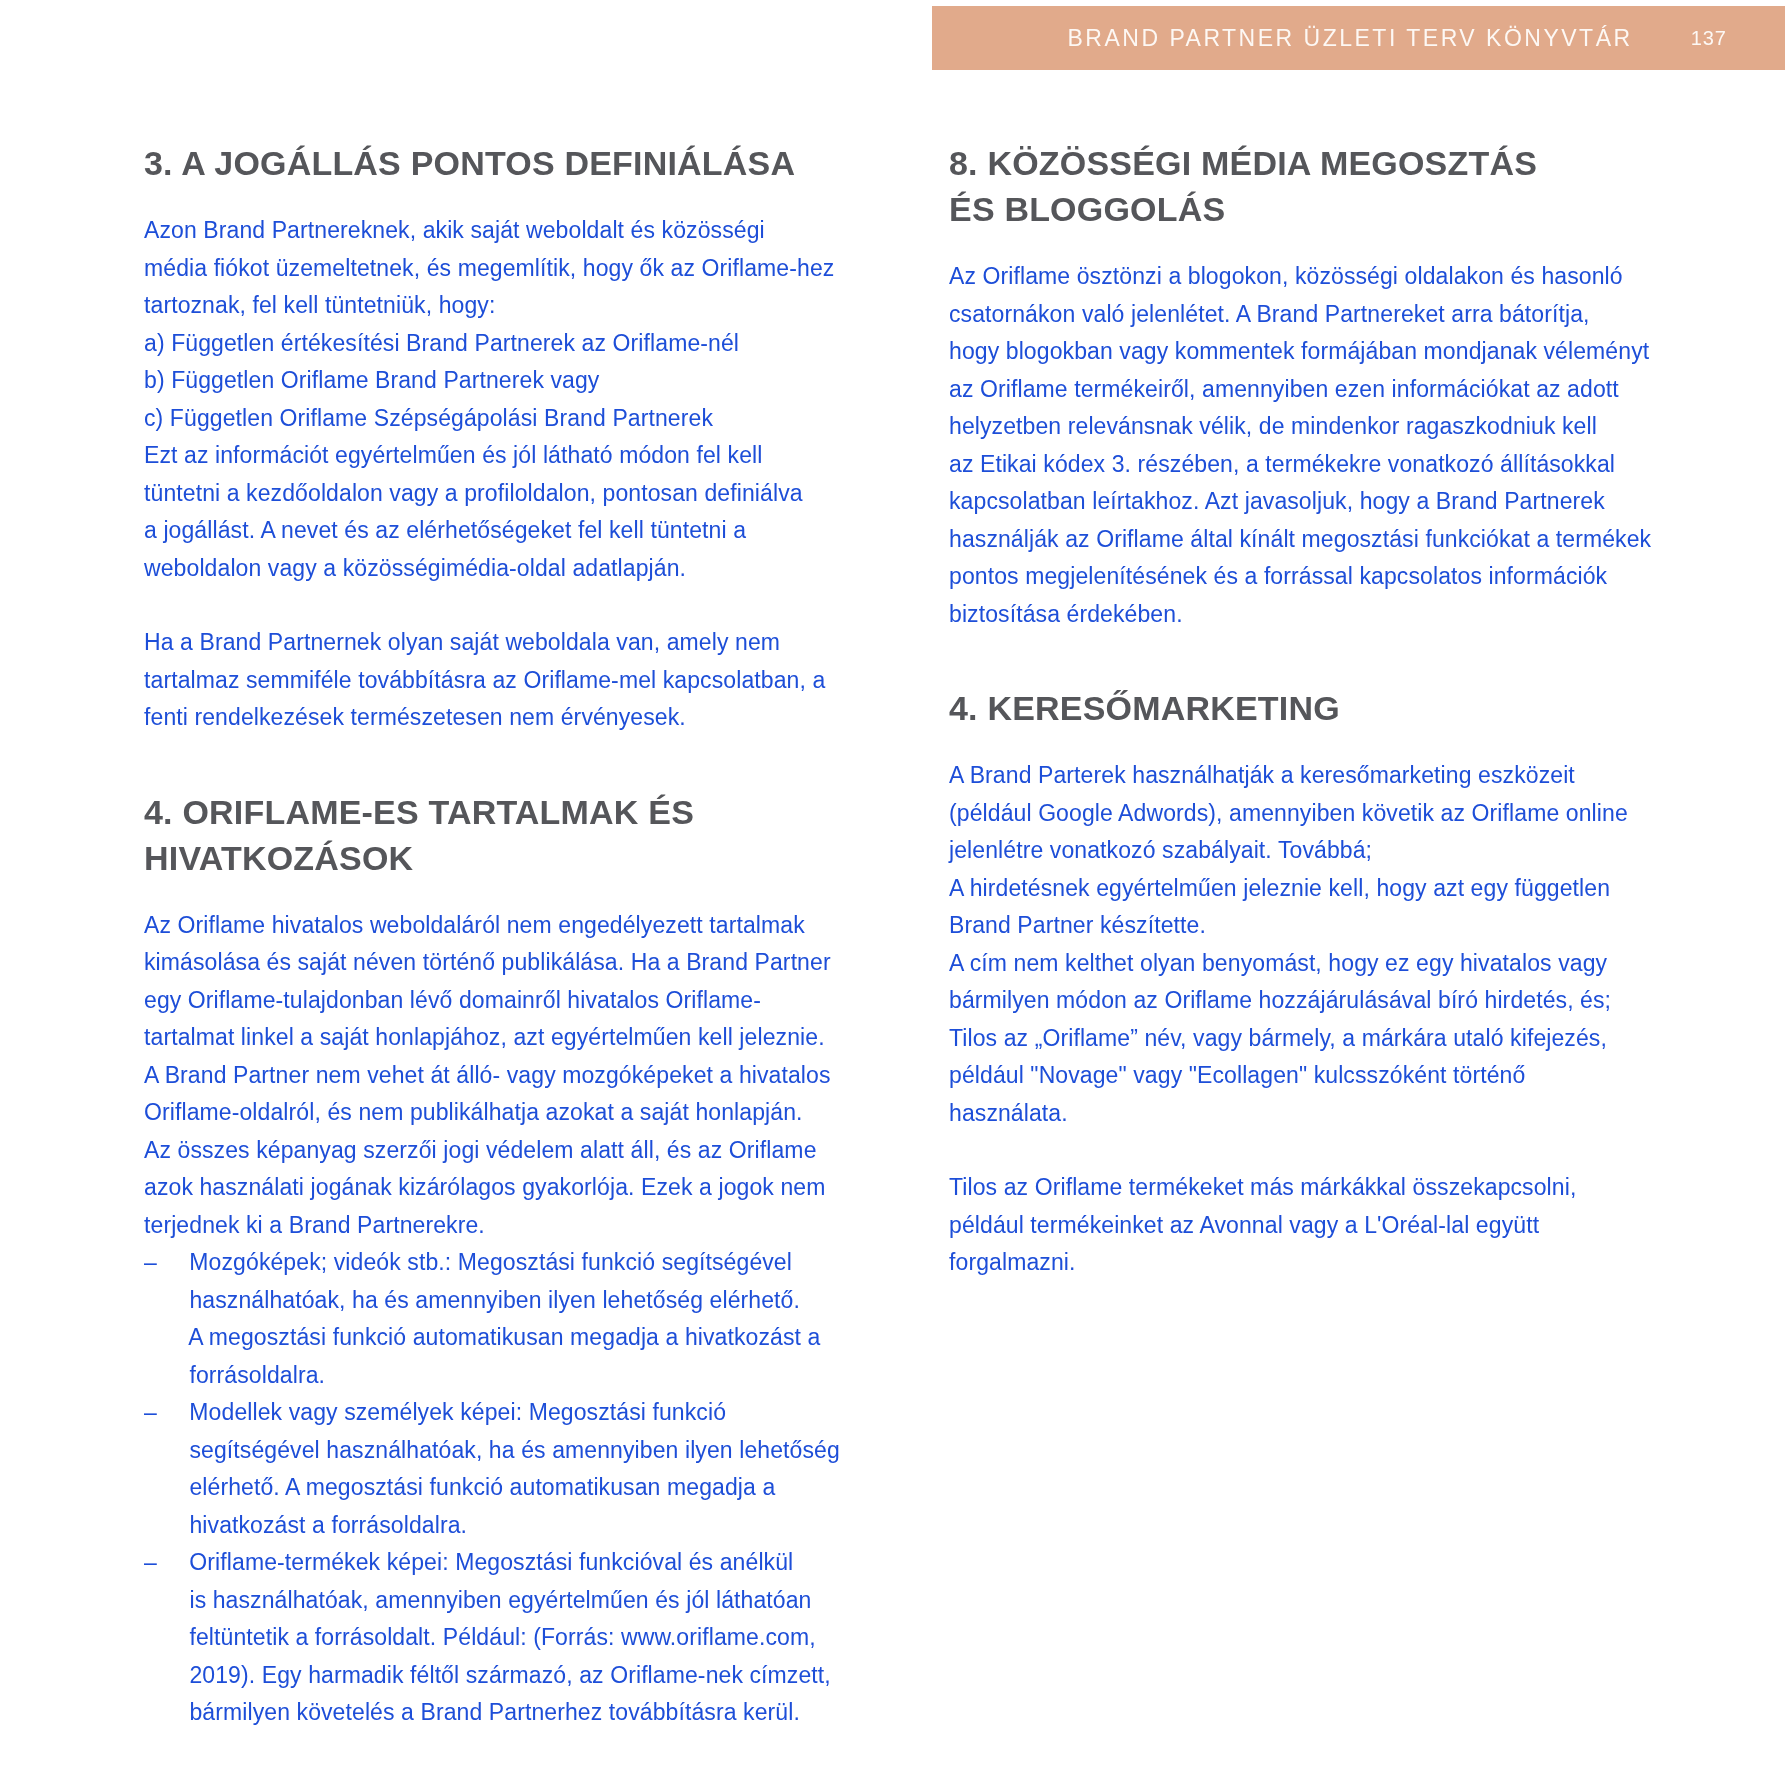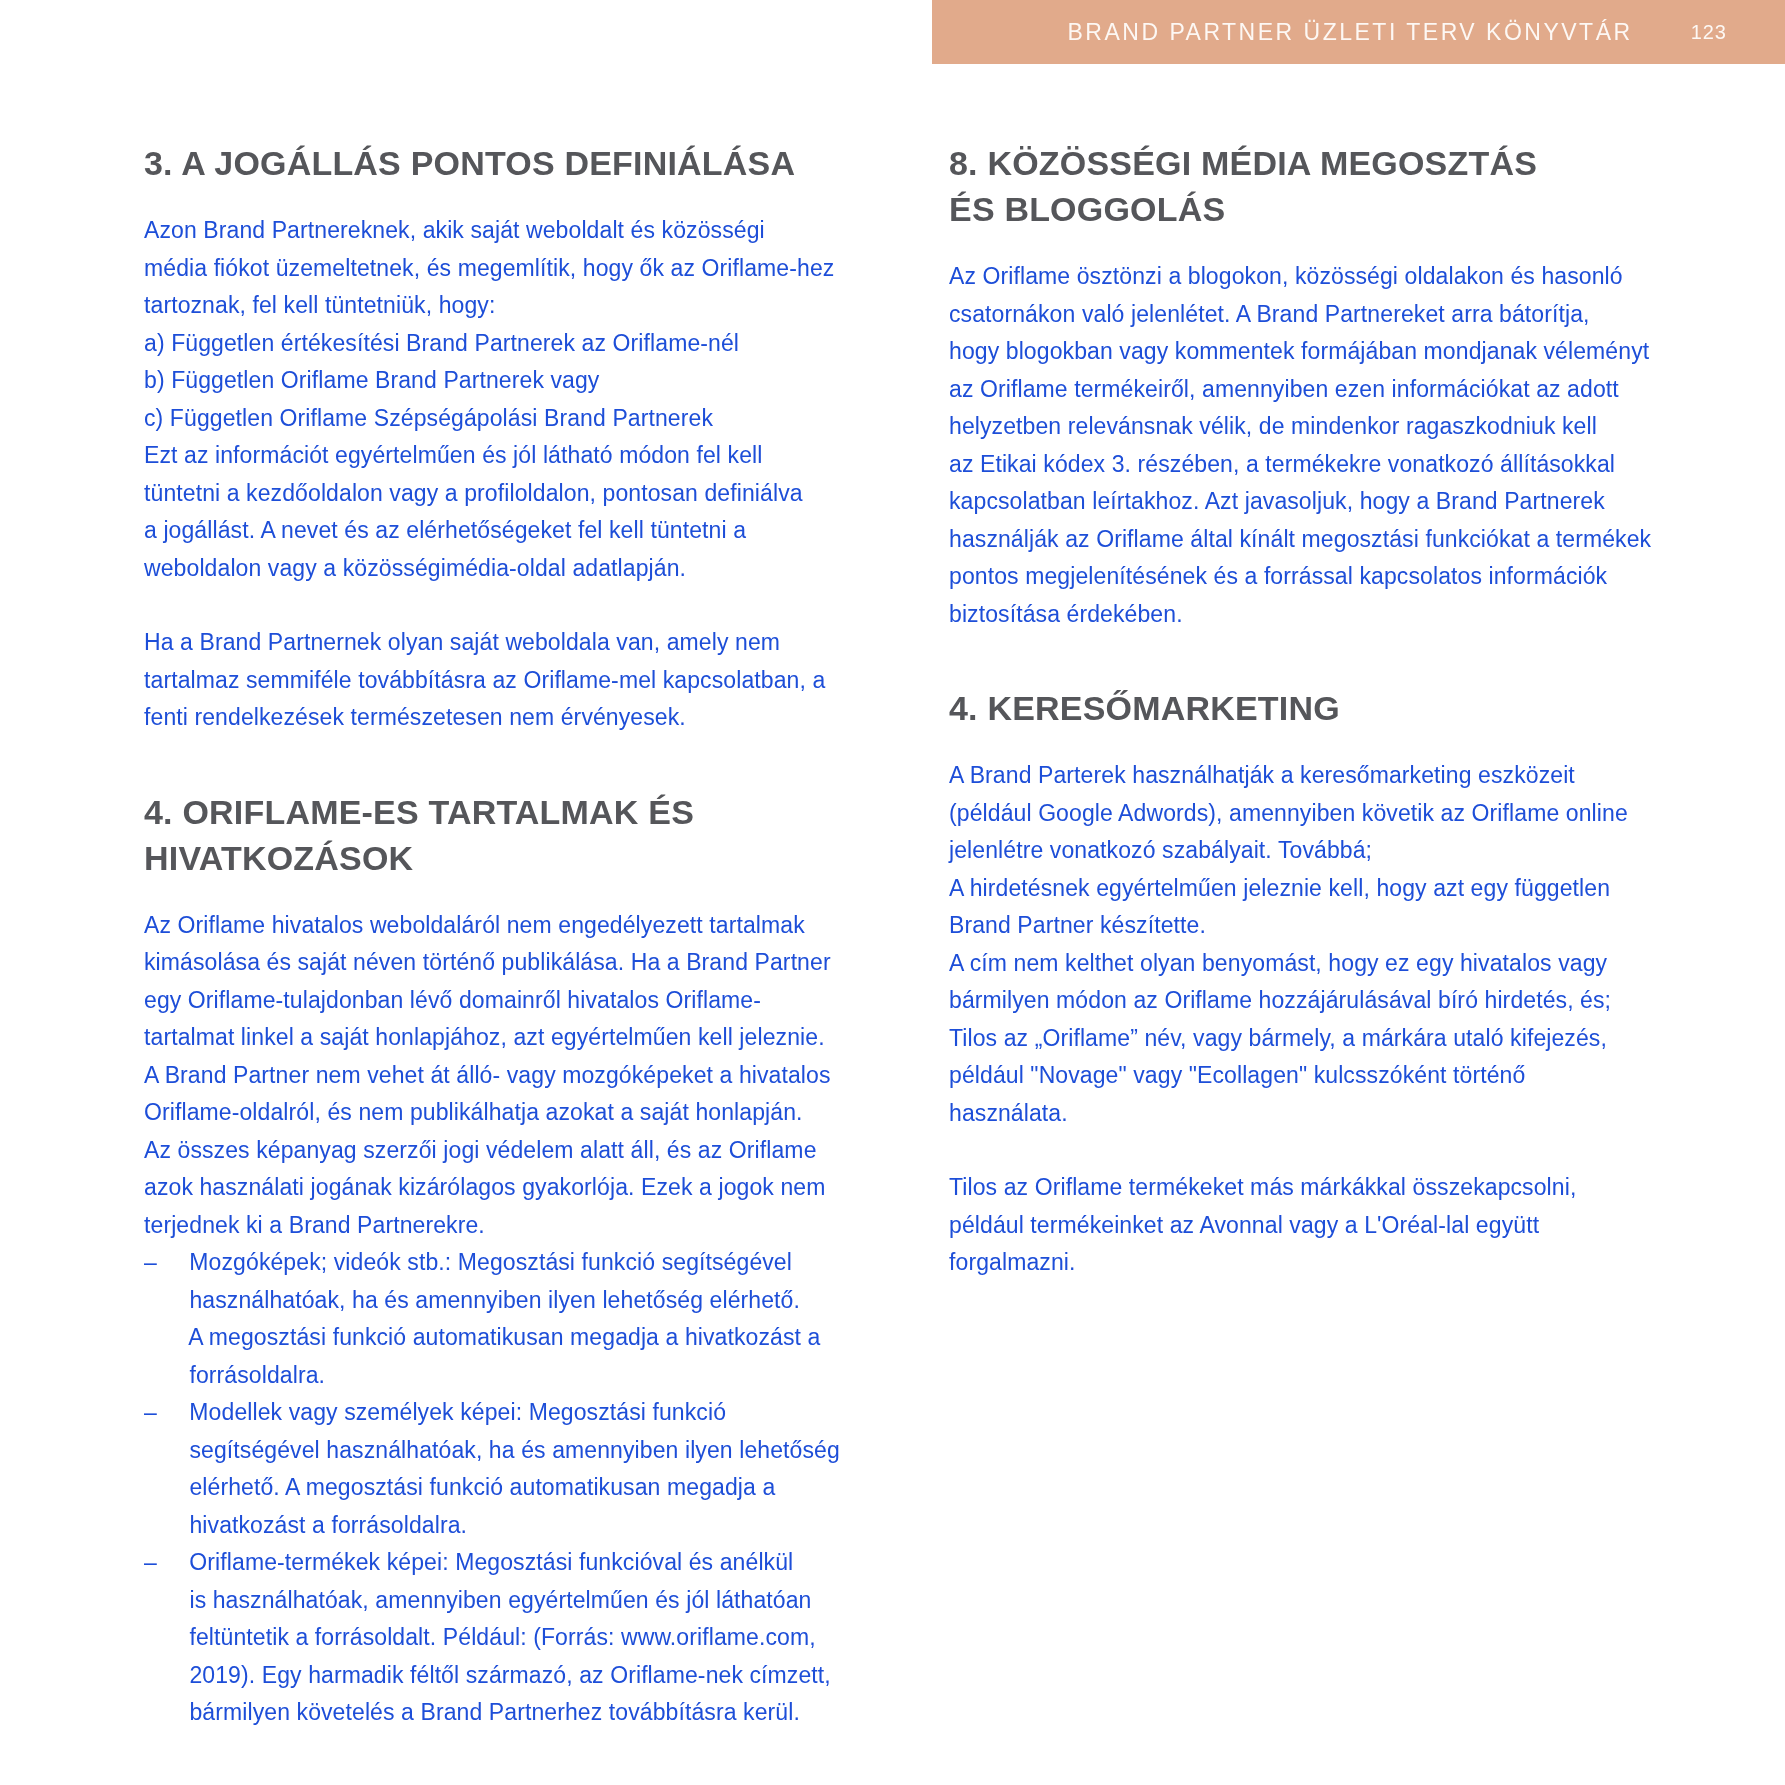--- a/index.html
+++ b/index.html
@@ -12,21 +12,21 @@
     height: 1785px;
     position: relative;
     font-family: "Liberation Sans", sans-serif;
     overflow: hidden;
   }
 
   
   .topbar {
     position: absolute;
     left: 932px;
-    top: 0;
+    top: 6px;
     right: 0;
     height: 64px;
     display: flex;
     align-items: center;
     justify-content: flex-end;
     padding-right: 58px;
     box-sizing: border-box;
     gap: 58px;
   }
   .topbar-title {
@@ -73,21 +73,21 @@
     white-space: pre;
     letter-spacing: 0.1px;
   }
   p.sec-par:last-child { margin-bottom: 0; }
 </style>
 </head>
 <body>
 
 <header class="topbar" style="background:#e1aa8b;">
   <span class="topbar-title">BRAND PARTNER ÜZLETI TERV KÖNYVTÁR</span>
-  <span class="topbar-page">123</span>
+  <span class="topbar-page">137</span>
 </header>
 
 <div class="col col-left">
 
   <section class="doc-section">
     <h2 class="sec-heading">3. A JOGÁLLÁS PONTOS DEFINIÁLÁSA</h2>
     <p class="sec-par">Azon Brand Partnereknek, akik saját weboldalt és közösségi
 média fiókot üzemeltetnek, és megemlítik, hogy ők az Oriflame-hez
 tartoznak, fel kell tüntetniük, hogy:
 a) Független értékesítési Brand Partnerek az Oriflame-nél

